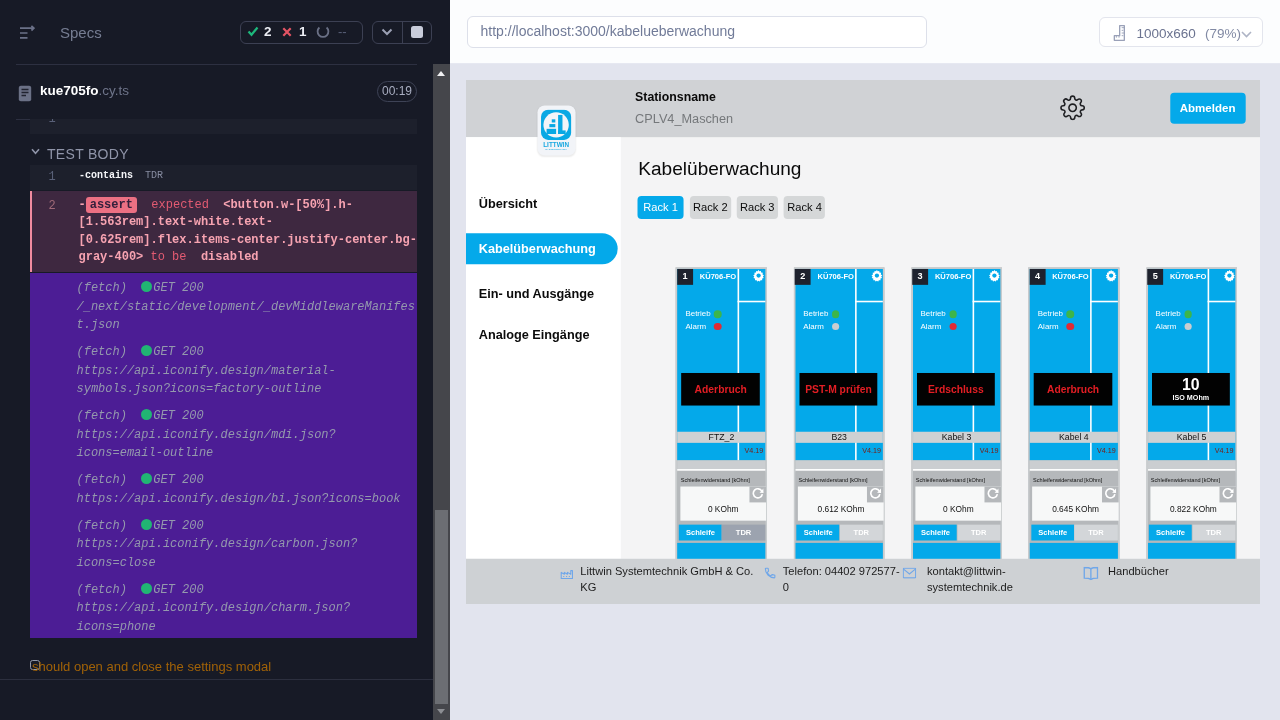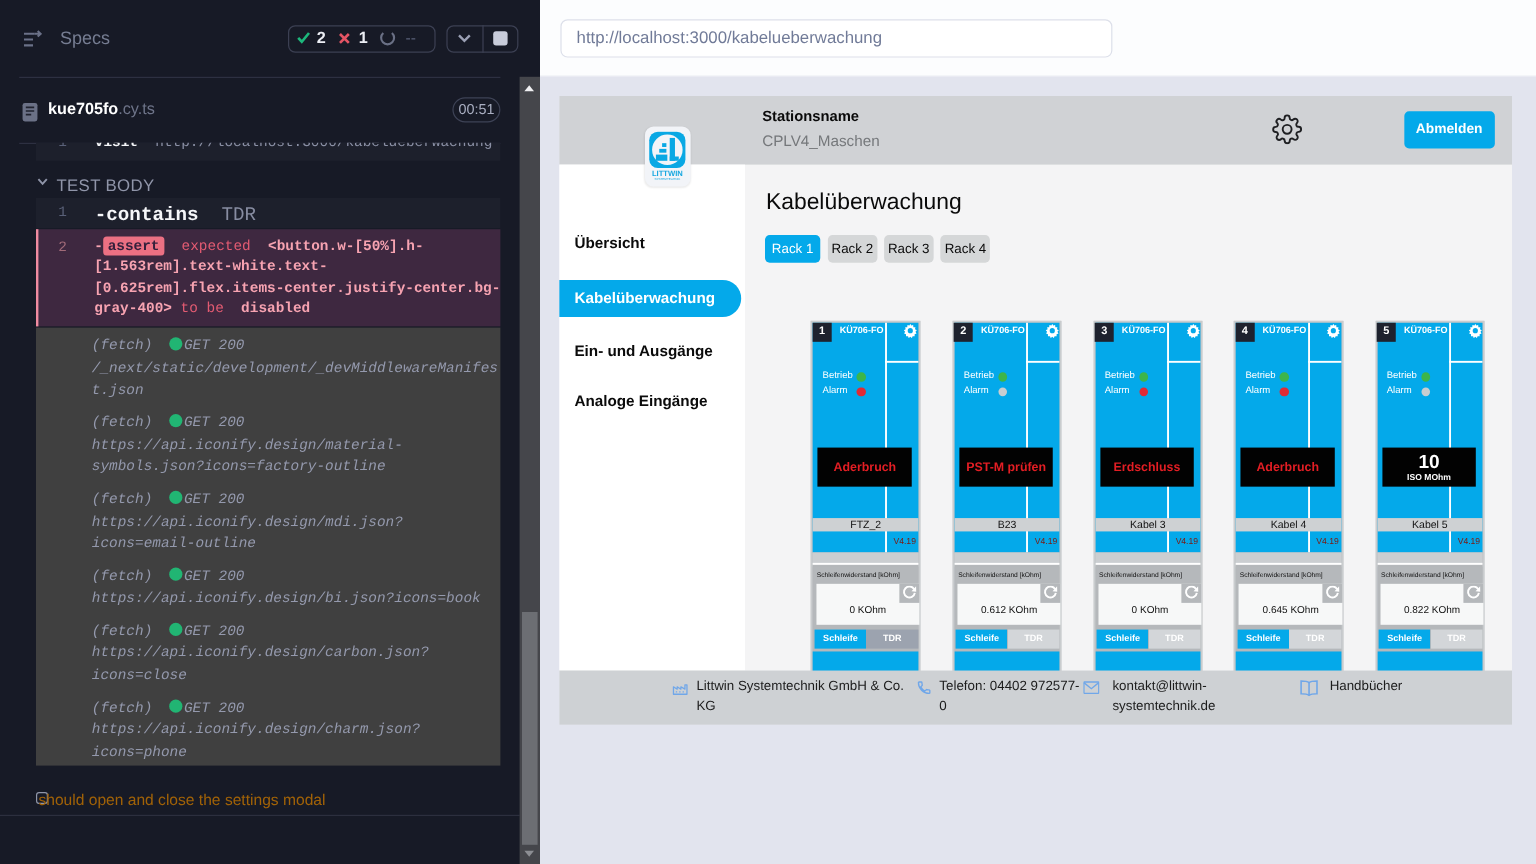--- a/index.html
+++ b/index.html
@@ -54,21 +54,21 @@
 </style>
 </head>
 <body>
 
 <div id="reporter">
 
   <svg class="abs" style="left:19px;top:25px" width="16" height="16" viewBox="0 0 16 16">
     <path d="M1 3.2h9M1 8h7.5M1 12.8h7.5" stroke="#6b7188" stroke-width="1.7" fill="none"></path>
     <path d="M10 3.2h4.6M12.4 0.9 14.9 3.2 12.4 5.5" stroke="#6b7188" stroke-width="1.7" fill="none"></path>
   </svg>
-  <div class="abs" style="left:50px;top:24px;font-size:15px;color:#767d92">Specs</div>
+  <div class="abs" style="left:60px;top:24px;font-size:15px;color:#767d92">Specs</div>
   <div class="abs" style="left:240px;top:20.5px;width:123px;height:23px;border:1px solid #3c4053;border-radius:6px"></div>
   <svg class="abs" style="left:247px;top:26px" width="12" height="11" viewBox="0 0 12 11">
       <path d="M1.5 5.5 4.5 8.8 10.5 1.5" stroke="#1db87c" stroke-width="2.2" fill="none"></path>
     </svg>
   <div class="abs" style="left:264px;top:24px;font-size:13.5px;font-weight:bold;color:#eceef4">2</div>
   <svg class="abs" style="left:282px;top:26.5px" width="10" height="10" viewBox="0 0 10 10">
       <path d="M1.3 1.3 8.7 8.7M8.7 1.3 1.3 8.7" stroke="#e45464" stroke-width="2.2" fill="none"></path>
     </svg>
   <div class="abs" style="left:299px;top:24px;font-size:13.5px;font-weight:bold;color:#eceef4">1</div>
   <svg class="abs" style="left:316px;top:25px" width="14" height="14" viewBox="0 0 14 14">
@@ -81,46 +81,45 @@
       <path d="M1.5 1.5 6 6 10.5 1.5" stroke="#9ba0b4" stroke-width="2" fill="none"></path>
     </svg>
   <div class="abs" style="left:411px;top:26px;width:12px;height:12px;background:#c8ccda;border-radius:2.5px"></div>
   <div class="abs" style="left:16px;top:64px;width:401px;height:1px;background:#2d3041"></div>
 
   <svg class="abs" style="left:18px;top:85px" width="14" height="17" viewBox="0 0 14 17">
     <rect x="0.8" y="0.8" width="12.4" height="15.4" rx="2" fill="#6b7186"></rect>
     <path d="M3.5 4.5h7M3.5 7.5h7M3.5 10.5h4.5" stroke="#20232f" stroke-width="1.4"></path>
   </svg>
   <div class="abs" style="left:40px;top:83px;font-size:13.5px;color:#fff;font-weight:bold">kue705fo<span style="color:#6e7489;font-weight:normal">.cy.ts</span></div>
-  <div class="abs" style="left:377px;top:81px;width:40px;height:21px;border:1px solid #3e4356;border-radius:11px;color:#a9aec1;font-size:12px;text-align:center;line-height:19px">00:51</div>
+  <div class="abs" style="left:377px;top:81px;width:40px;height:21px;border:1px solid #3e4356;border-radius:11px;color:#a9aec1;font-size:12px;text-align:center;line-height:19px">00:19</div>
 
   <div class="abs" style="left:16px;top:119px;width:401px;height:1px;background:#2d3041"></div>
   <div class="abs mono" style="left:29.5px;top:119px;width:387px;height:15px;background:#1d202c;overflow:hidden">
     <div class="abs mono" style="left:19px;top:-7px;font-size:12px;color:#596078">1</div>
-    <div class="abs mono" style="left:49.5px;top:-7px;font-size:12px;color:#f5f6f9;font-weight:bold">visit&nbsp;&nbsp;<span style="font-weight:normal;color:#8b90a5">http://localhost:3000/kabelueberwachung</span></div>
   </div>
 
   <svg class="abs" style="left:31px;top:148px" width="9" height="7" viewBox="0 0 9 7">
       <path d="M1 1.2 4.5 5.2 8 1.2" stroke="#8f94a8" stroke-width="1.6" fill="none"></path>
     </svg>
   <div class="abs" style="left:47px;top:145.5px;font-size:14px;color:#9095a9;letter-spacing:0.3px">TEST BODY</div>
 
   <div class="abs" style="left:29.5px;top:164.8px;width:387px;height:25.4px;background:#1d202c">
     <div class="abs mono" style="left:19px;top:5px;font-size:12px;color:#596078">1</div>
-    <div class="abs mono" style="left:49.5px;top:5px;font-size:16px;color:#f5f6f9;font-weight:bold">-contains&nbsp;&nbsp;<span style="font-weight:normal;color:#878ca1">TDR</span></div>
+    <div class="abs mono" style="left:49.5px;top:5px;font-size:10px;color:#f5f6f9;font-weight:bold">-contains&nbsp;&nbsp;<span style="font-weight:normal;color:#878ca1">TDR</span></div>
   </div>
 
   <div class="abs" style="left:29.5px;top:190.7px;width:387px;height:81.3px;background:#3e2840;border-left:2.5px solid #f08ba0">
     <div class="abs mono" style="left:17px;top:8px;font-size:12px;color:#a06a78">2</div>
     <div class="abs mono" style="left:47px;top:6px;width:352px;font-size:12px;line-height:17.4px;color:#e35b72">
       <span style="color:#f7a3b1;font-weight:bold">-</span><span style="background:#ec7083;color:#35203c;font-weight:bold;border-radius:3px;padding:1px 4px">assert</span>&nbsp;&nbsp;expected&nbsp;&nbsp;<span style="color:#f7a3b1;font-weight:bold">&lt;button.w-[50%].h-<br>[1.563rem].text-white.text-<br>[0.625rem].flex.items-center.justify-center.bg-<br>gray-400&gt;</span>&nbsp;to&nbsp;be&nbsp;&nbsp;<span style="color:#f7a3b1;font-weight:bold">disabled</span>
     </div>
   </div>
 
-  <div class="abs" style="left:29.5px;top:273px;width:387px;height:364.7px;background:#404040">
+  <div class="abs" style="left:29.5px;top:273px;width:387px;height:364.7px;background:#4c1d95">
     <div class="abs mono" style="left:47px;top:6px;width:352px;font-size:12px;line-height:18.6px;font-style:italic;color:#9499ad">
       <div class="fe">(fetch)&nbsp;&nbsp;<span class="gdot"></span>GET 200<br>/_next/static/development/_devMiddlewareManifes<br>t.json</div>
       <div class="fe">(fetch)&nbsp;&nbsp;<span class="gdot"></span>GET 200<br>https://api.iconify.design/material-<br>symbols.json?icons=factory-outline</div>
       <div class="fe">(fetch)&nbsp;&nbsp;<span class="gdot"></span>GET 200<br>https://api.iconify.design/mdi.json?<br>icons=email-outline</div>
       <div class="fe">(fetch)&nbsp;&nbsp;<span class="gdot"></span>GET 200<br>https://api.iconify.design/bi.json?icons=book</div>
       <div class="fe">(fetch)&nbsp;&nbsp;<span class="gdot"></span>GET 200<br>https://api.iconify.design/carbon.json?<br>icons=close</div>
       <div class="fe">(fetch)&nbsp;&nbsp;<span class="gdot"></span>GET 200<br>https://api.iconify.design/charm.json?<br>icons=phone</div>
     </div>
   </div>
 
@@ -131,20 +130,31 @@
 
 <div id="sstrip">
   <div class="tri-up"></div>
   <div class="thumb"></div>
   <div class="tri-dn"></div>
 </div>
 
 <div id="rightpanel">
   <div id="topbar">
     <div id="urlbox">http://localhost:3000/kabelueberwachung</div>
+    <div class="selbox" style="left:649px;width:164.8px;top:16.5px;height:30.5px">
+      <svg class="abs" style="left:13px;top:6px" width="16" height="18" viewBox="0 0 24 26" fill="none" stroke="#9aa1b8" stroke-width="2">
+          <path d="M10 2h7v22H2v-7h8z" stroke-linejoin="round"></path>
+          <path d="M13 5h4M13 9h2.5M13 13h4M13 17h2.5M5 20v-3M9 20v-3" stroke-width="1.4"></path>
+        </svg>
+      <div class="abs" style="left:37px;top:8px;font-size:13.5px;color:#6b7390">1000x660</div>
+      <div class="abs" style="left:105.6px;top:8px;font-size:13.5px;color:#828aa4">(79%)</div>
+      <svg class="abs" style="left:141px;top:13px" width="11" height="7" viewBox="0 0 11 7">
+          <path d="M1 1l4.5 4.5L10 1" stroke="#aeb4c5" stroke-width="1.6" fill="none"></path>
+        </svg>
+    </div>
   </div>
 </div>
 
 <div id="appframe">
   <div id="aut">
     <div id="appheader">
       <div class="abs" style="left:213px;top:12.5px;font-size:15.5px;font-weight:bold;color:#0a0a0a">Stationsname</div>
       <div class="abs" style="left:213px;top:40px;font-size:16px;color:#75787b">CPLV4_Maschen</div>
       <svg class="abs" style="left:748px;top:19px" width="32" height="32" viewBox="0 0 24 24" fill="none" stroke="#1f2023" stroke-width="1.5">
         <path d="M12 15.5A3.5 3.5 0 1 0 12 8.5a3.5 3.5 0 0 0 0 7z"></path>

